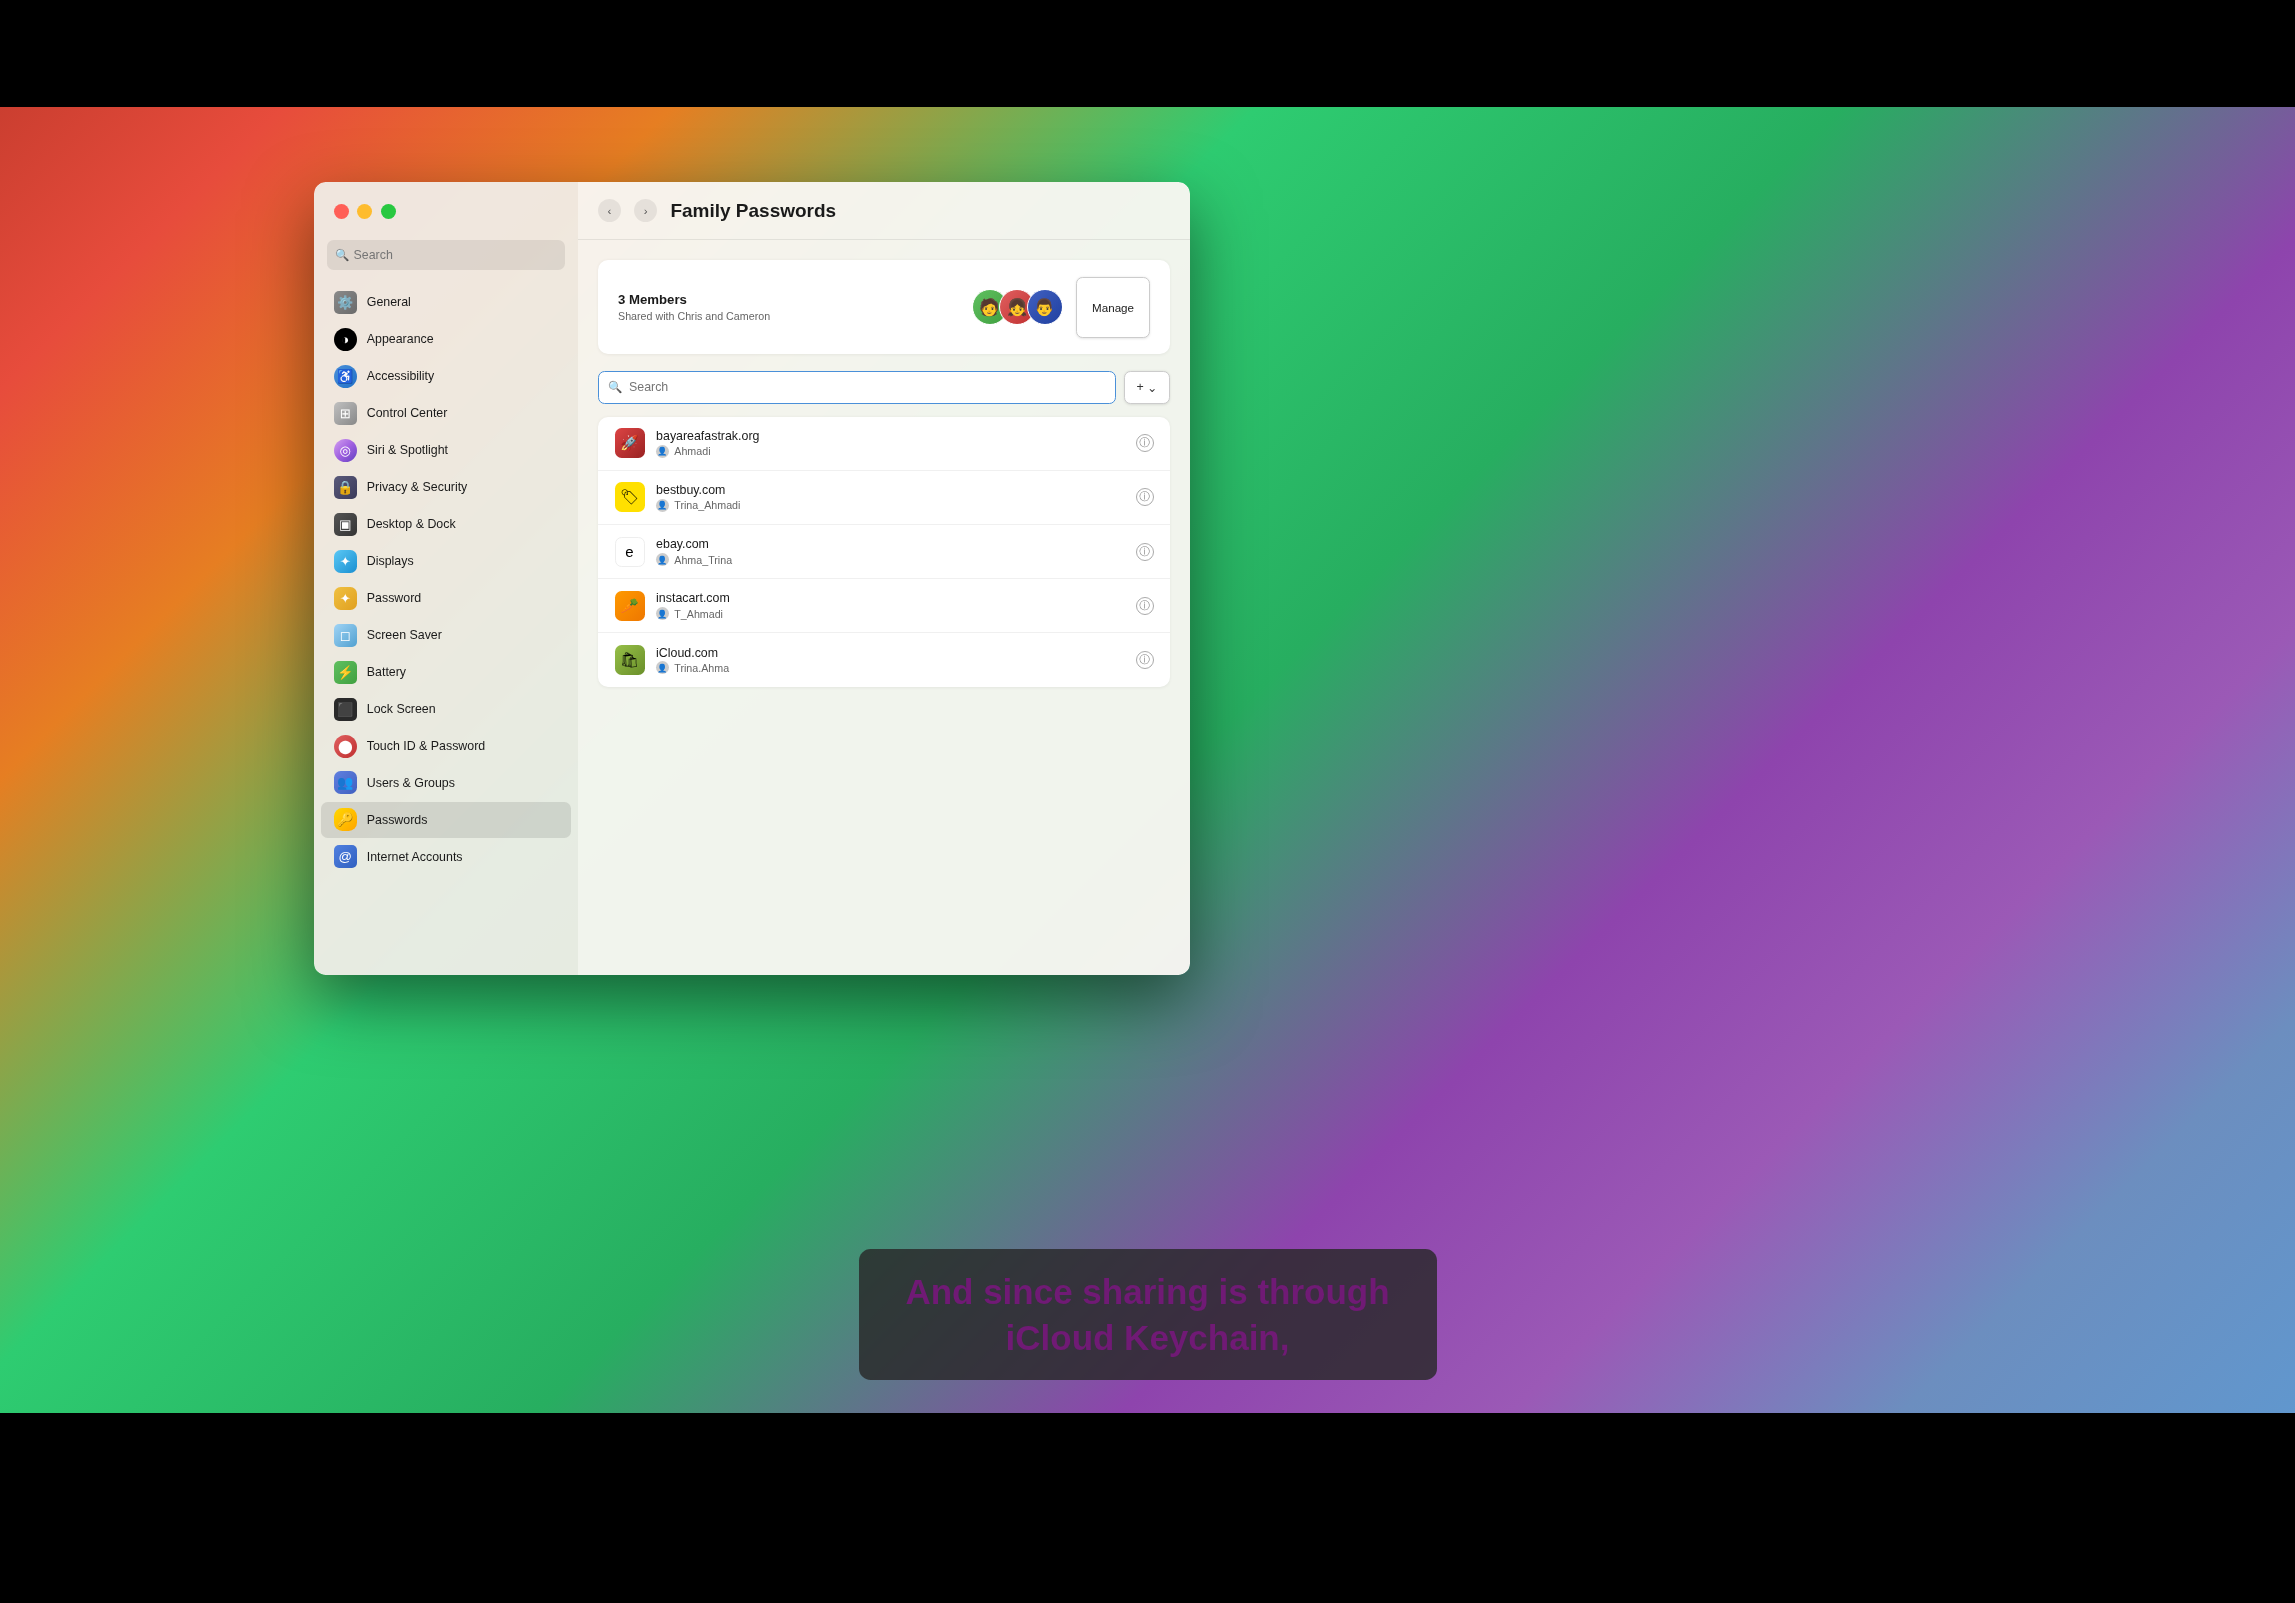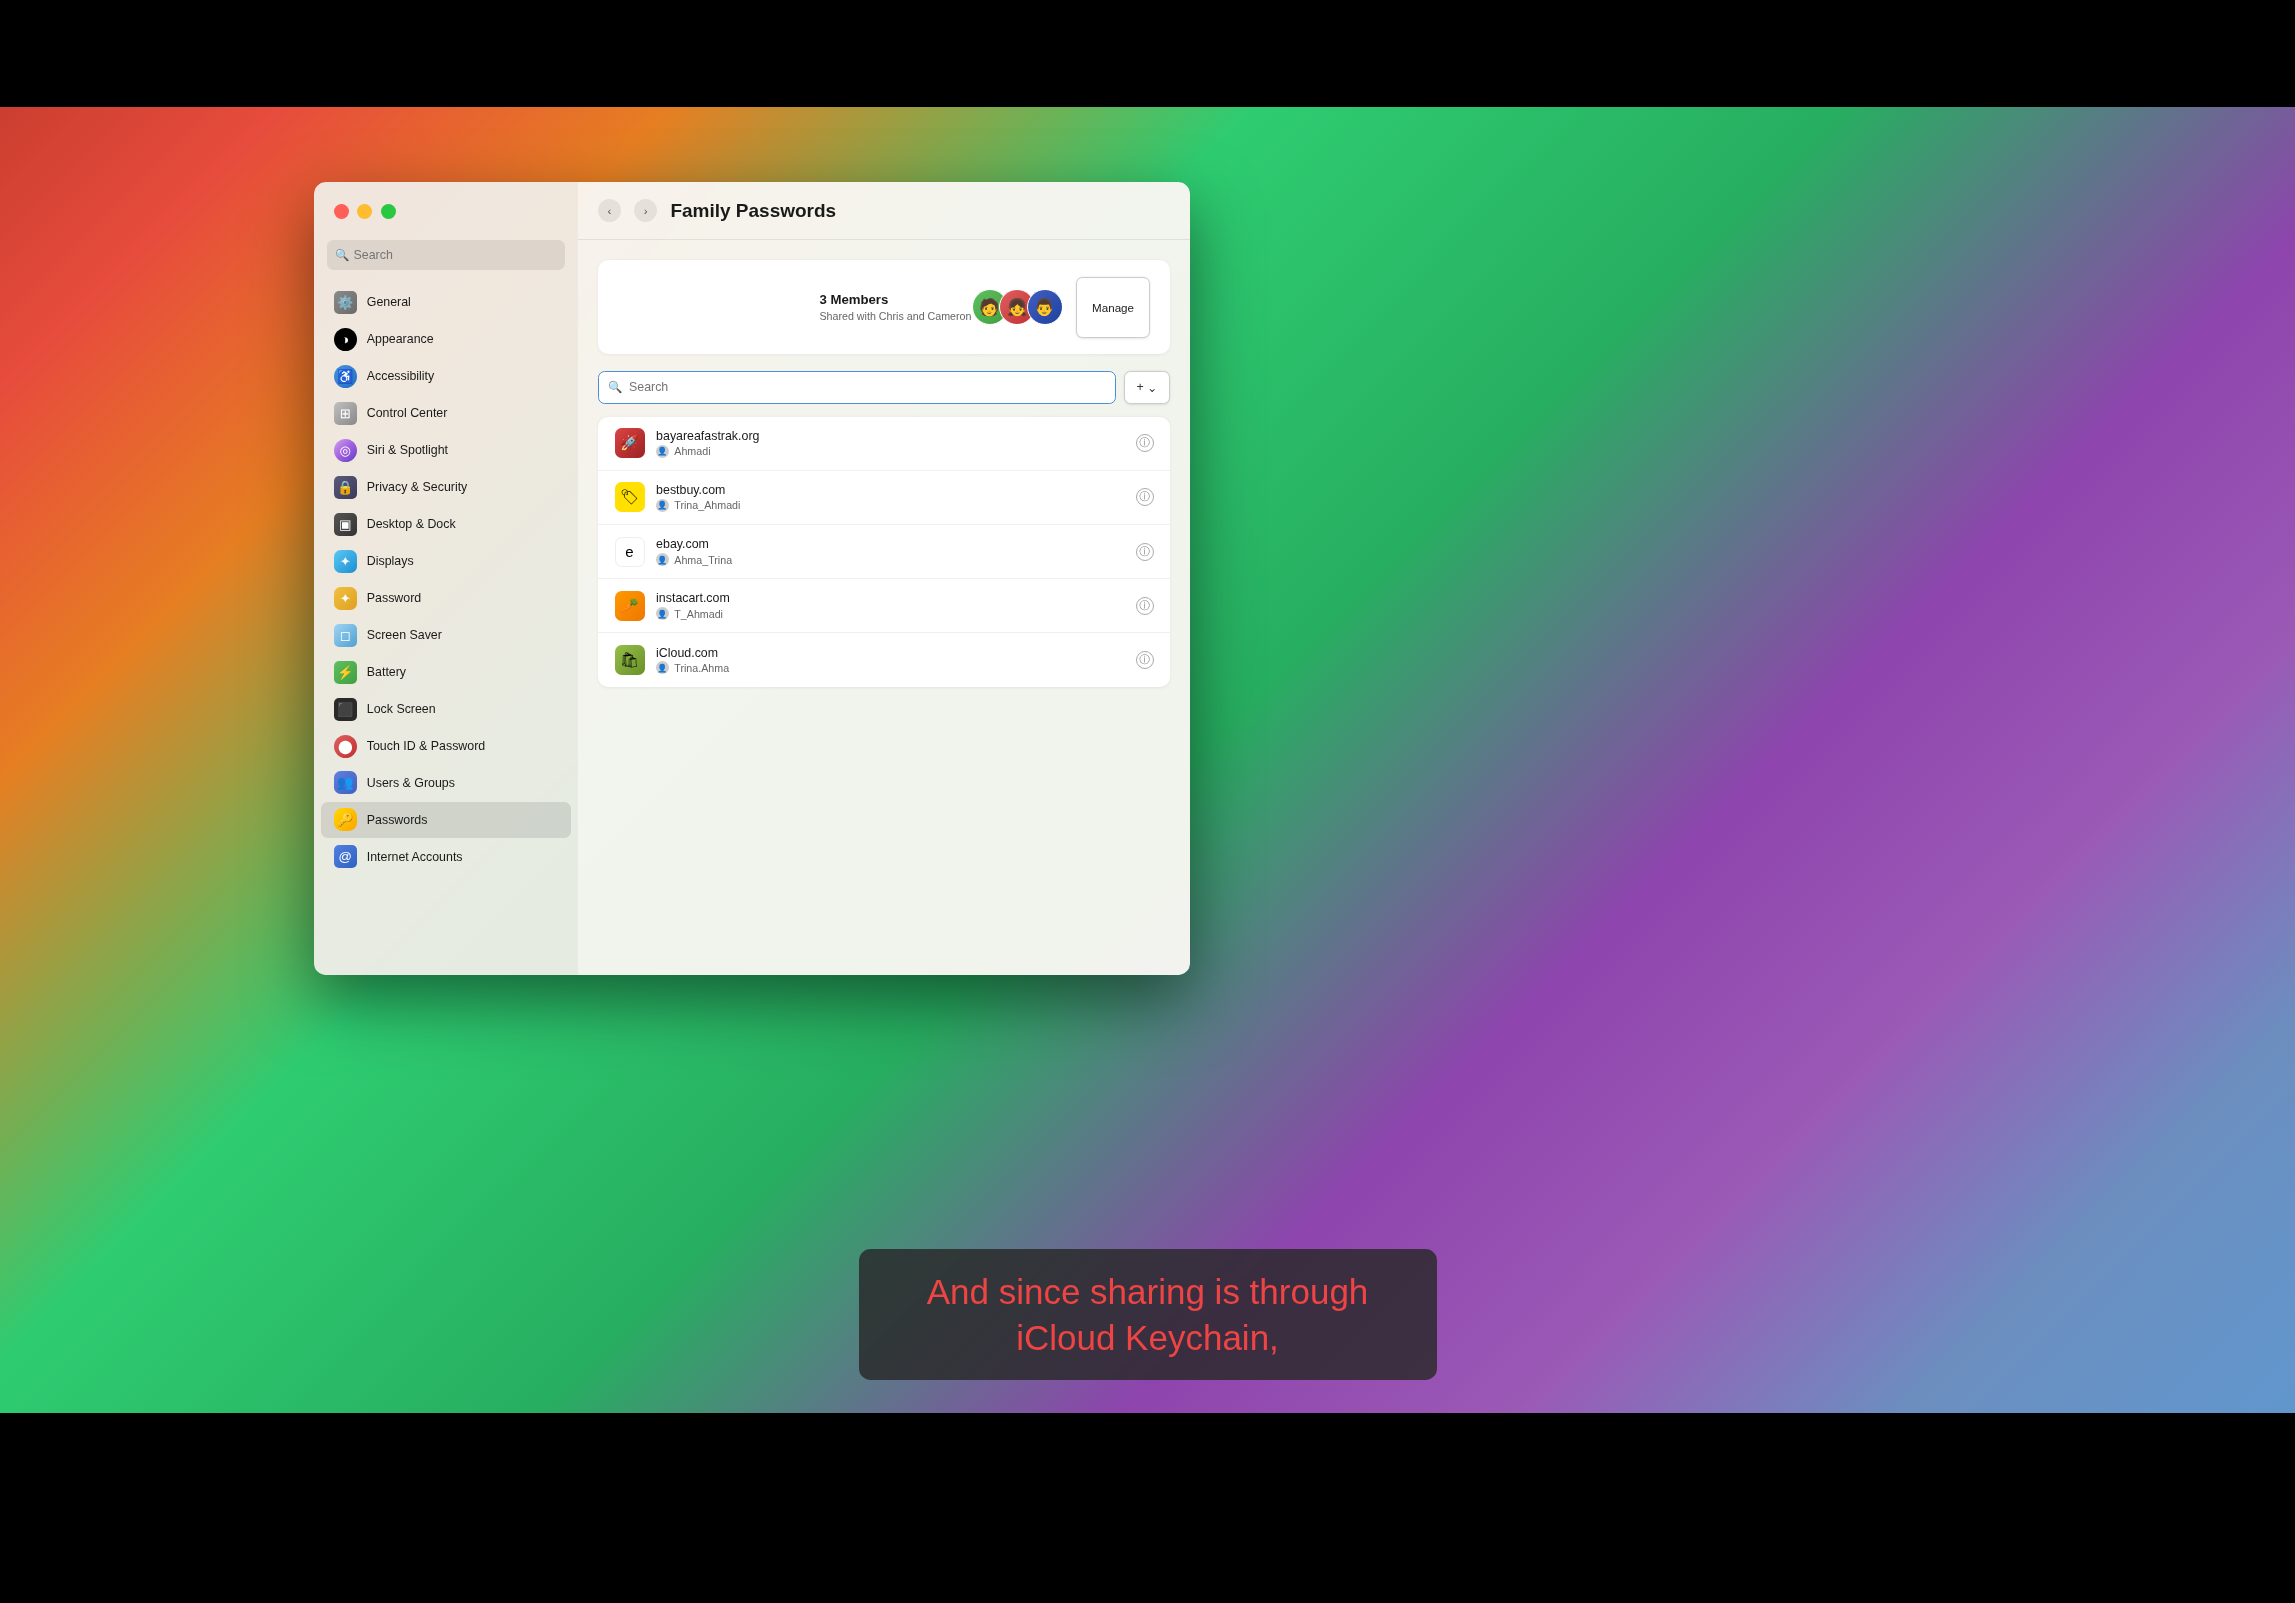--- a/index.html
+++ b/index.html
@@ -208,21 +208,21 @@
     }
 
     
     .members-section {
       background: white;
       border-radius: 10px;
       padding: 16.5px 20px;
       margin-bottom: 16.5px;
       display: flex;
       align-items: center;
-      justify-content: flex-end;
+      justify-content: space-between;
       box-shadow: 0 0.8px 3.3px rgba(0,0,0,0.06);
     }
 
     .members-info {}
     .members-title {
       font-size: 13.2px;
       font-weight: 600;
       color: #1a1a1a;
       margin-bottom: 3.3px;
     }
@@ -411,23 +411,23 @@
       transform: translateX(-50%);
       background: rgba(40, 40, 40, 0.82);
       border-radius: 11.6px;
       padding: 20px 40px;
       z-index: 20;
       text-align: center;
       min-width: 578px;
     }
 
     .caption-text {
-      color: #ef4444;
+      color: #701a75;
       font-size: 35px;
-      font-weight: 400;
+      font-weight: 700;
       line-height: 1.3;
       font-family: -apple-system, BlinkMacSystemFont, sans-serif;
     }
 
     
     .sidebar-list::-webkit-scrollbar { width: 5px; }
     .sidebar-list::-webkit-scrollbar-thumb { background: rgba(0,0,0,0.2); border-radius: 2.5px; }
   </style>
 </head>
 <body>

